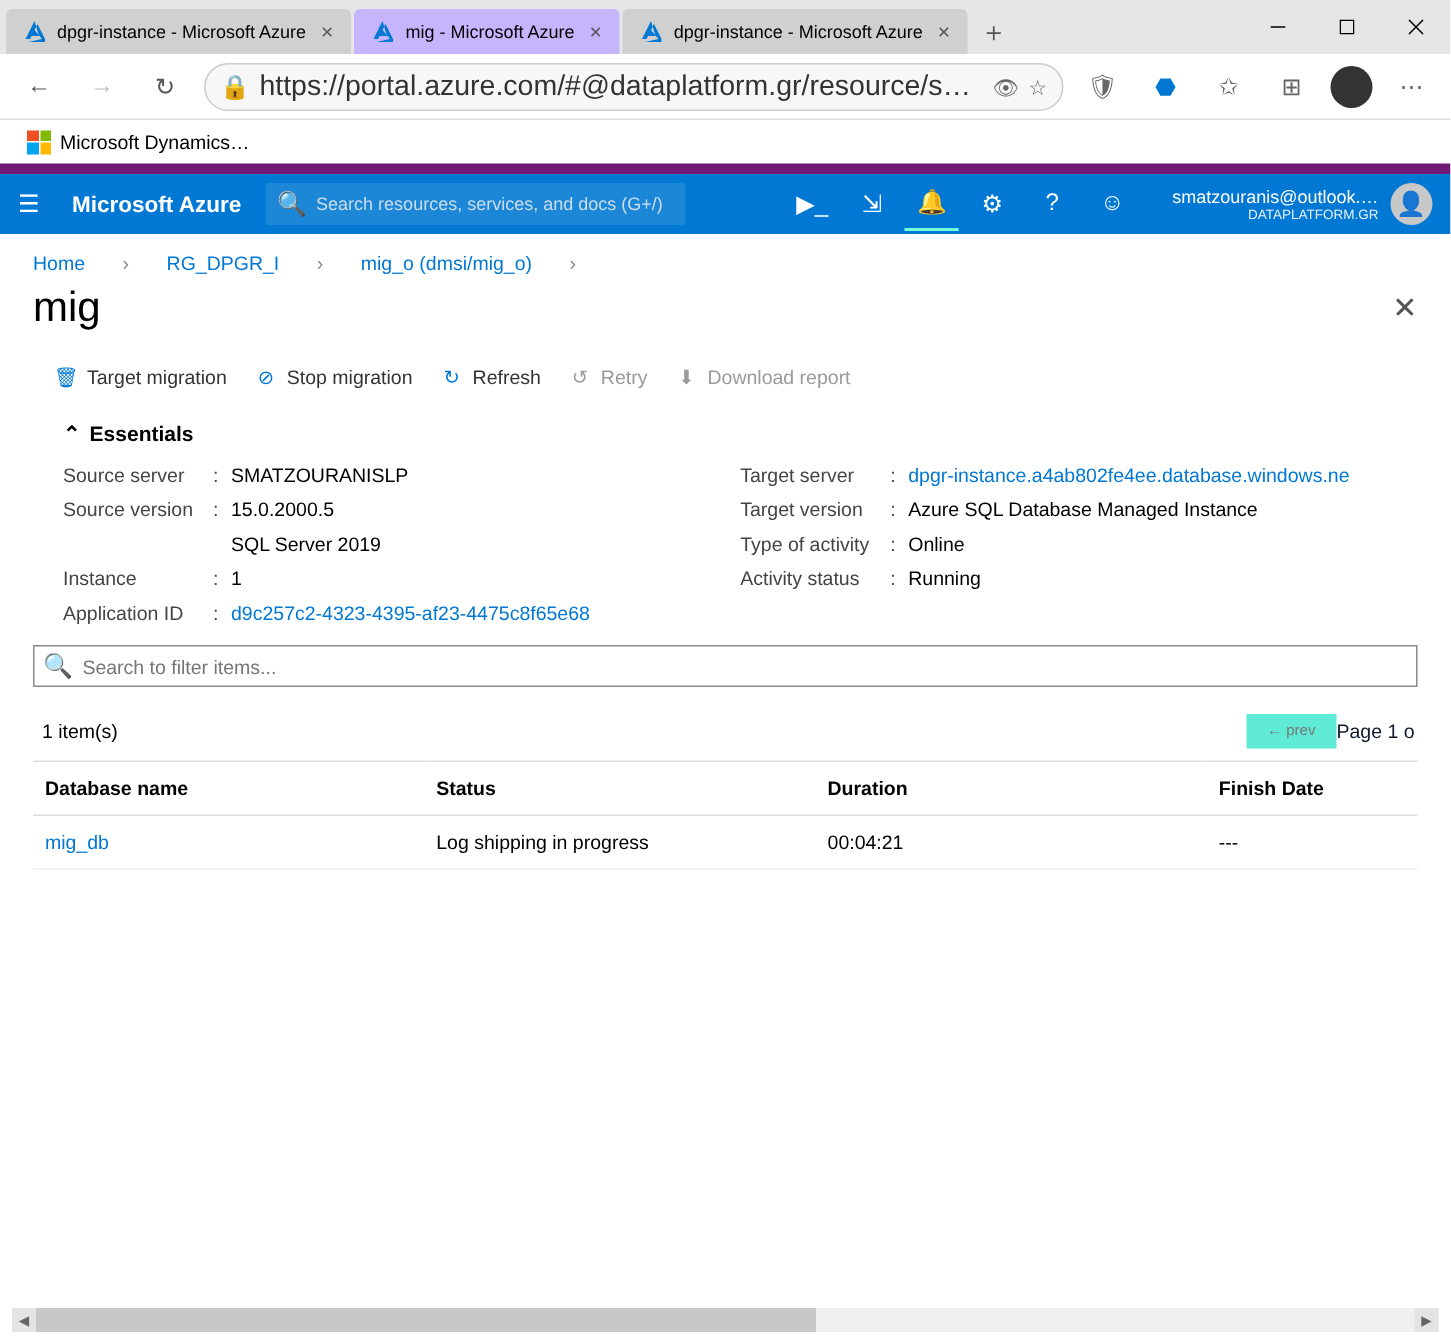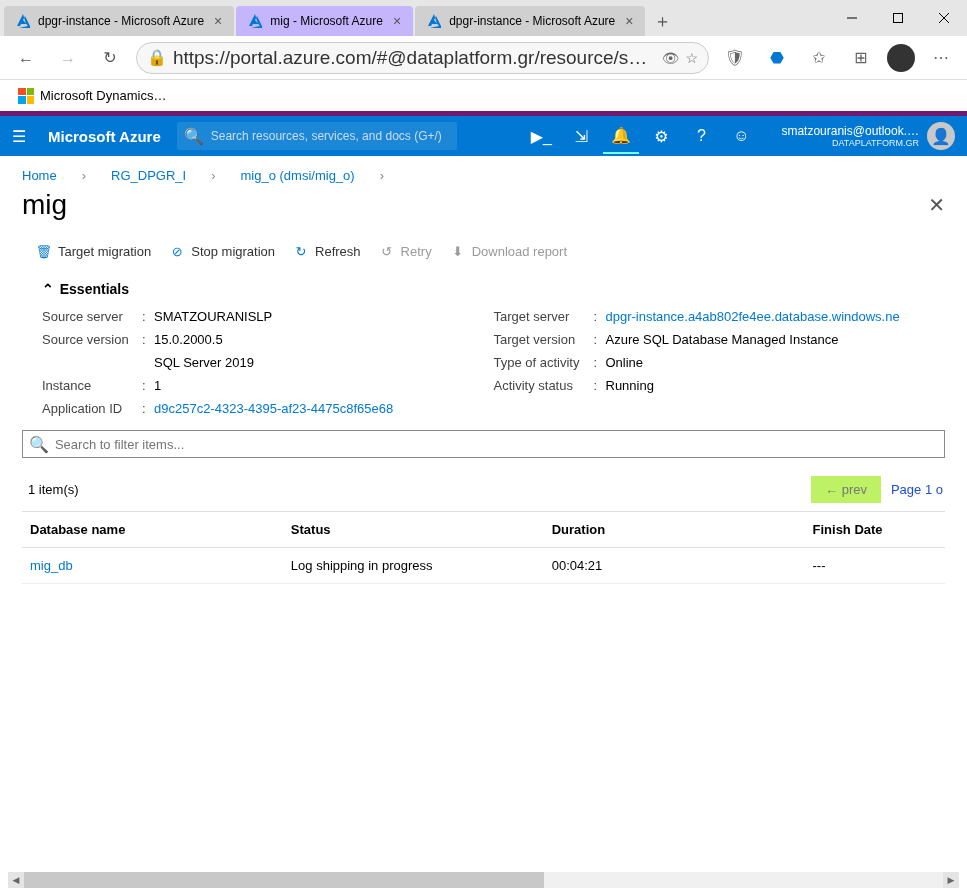--- a/index.html
+++ b/index.html
@@ -21,21 +21,21 @@
 
 .addr { height:44px; background:#fff; border-bottom:1px solid #ddd; display:flex; align-items:center; padding:0 10px; gap:10px; }
 .nav-btn { width:32px; height:32px; display:flex; align-items:center; justify-content:center; cursor:pointer; color:#555; }
 .nav-btn.disabled { color:#bbb; }
 .url { flex:1; display:flex; align-items:center; gap:6px; height:32px; border:1px solid #ccc; border-radius:16px; padding:0 10px; background:#f7f7f7; }
 .url-text { font-size:19px; color:#333; flex:1; white-space:nowrap; overflow:hidden; text-overflow:ellipsis; }
 .addr-ico { width:32px; height:32px; display:flex; align-items:center; justify-content:center; cursor:pointer; color:#666; }
 .avatar { width:28px; height:28px; border-radius:50%; background:#333; }
 
 
-.bookmarks { height:36px; display:flex; align-items:center; padding:0 12px; gap:6px; border-bottom:5px solid #701a75; }
+.bookmarks { height:36px; display:flex; align-items:center; padding:0 12px; gap:6px; border-bottom:7px solid #701a75; }
 .bm { display:flex; align-items:center; gap:6px; font-size:13px; cursor:pointer; padding:4px 6px; }
 .ms-logo { width:16px; height:16px; display:grid; grid-template-columns:1fr 1fr; grid-template-rows:1fr 1fr; gap:1px; }
 .ms-logo div:nth-child(1){background:#f25022;} .ms-logo div:nth-child(2){background:#7fba00;}
 .ms-logo div:nth-child(3){background:#00a4ef;} .ms-logo div:nth-child(4){background:#ffb900;}
 
 
 .az-header { height:40px; background:#0078d4; display:flex; align-items:center; padding:0 12px; gap:16px; color:#fff; }
 .ham { width:20px; cursor:pointer; }
 .brand { font-size:15px; font-weight:600; }
 .search { flex:0 0 280px; height:28px; background:#1b87d6; border-radius:2px; display:flex; align-items:center; padding:0 8px; gap:6px; }
@@ -74,22 +74,22 @@
 .ess-sep { width:12px; color:#444; }
 .ess-val { flex:1; }
 .link { color:#0078d4; cursor:pointer; }
 
 
 .filter { margin:10px 0 0 0; border:1px solid #8a8a8a; height:28px; display:flex; align-items:center; padding:0 6px; gap:6px; }
 .filter input { border:none; outline:none; flex:1; font-size:13px; }
 
 
 .table-top { display:flex; justify-content:space-between; align-items:center; padding:18px 2px 8px 6px; font-size:13px; }
-.prev-btn { background:#bef264; border:none; padding:6px 14px; font-size:13px; color:#777; cursor:pointer; }
-.page-info { color:#1d4ed8; margin-left:10px; }
+.prev-btn { background:#5eead4; border:none; padding:6px 14px; font-size:10px; color:#777; cursor:pointer; }
+.page-info { color:#0f172a; margin-left:0; }
 table { width:100%; border-collapse:collapse; font-size:13px; }
 th { text-align:left; padding:10px 8px; border-top:1px solid #ddd; border-bottom:1px solid #ddd; font-weight:600; }
 td { padding:10px 8px; border-bottom:1px solid #eee;margin-left:40px; }
 td.link { color:#0078d4; }
 th:nth-child(1),td:nth-child(1){width:260px;}
 th:nth-child(2),td:nth-child(2){width:260px;}
 th:nth-child(3),td:nth-child(3){width:260px;}
 th:nth-child(4),td:nth-child(4){width:140px;}
 
 

